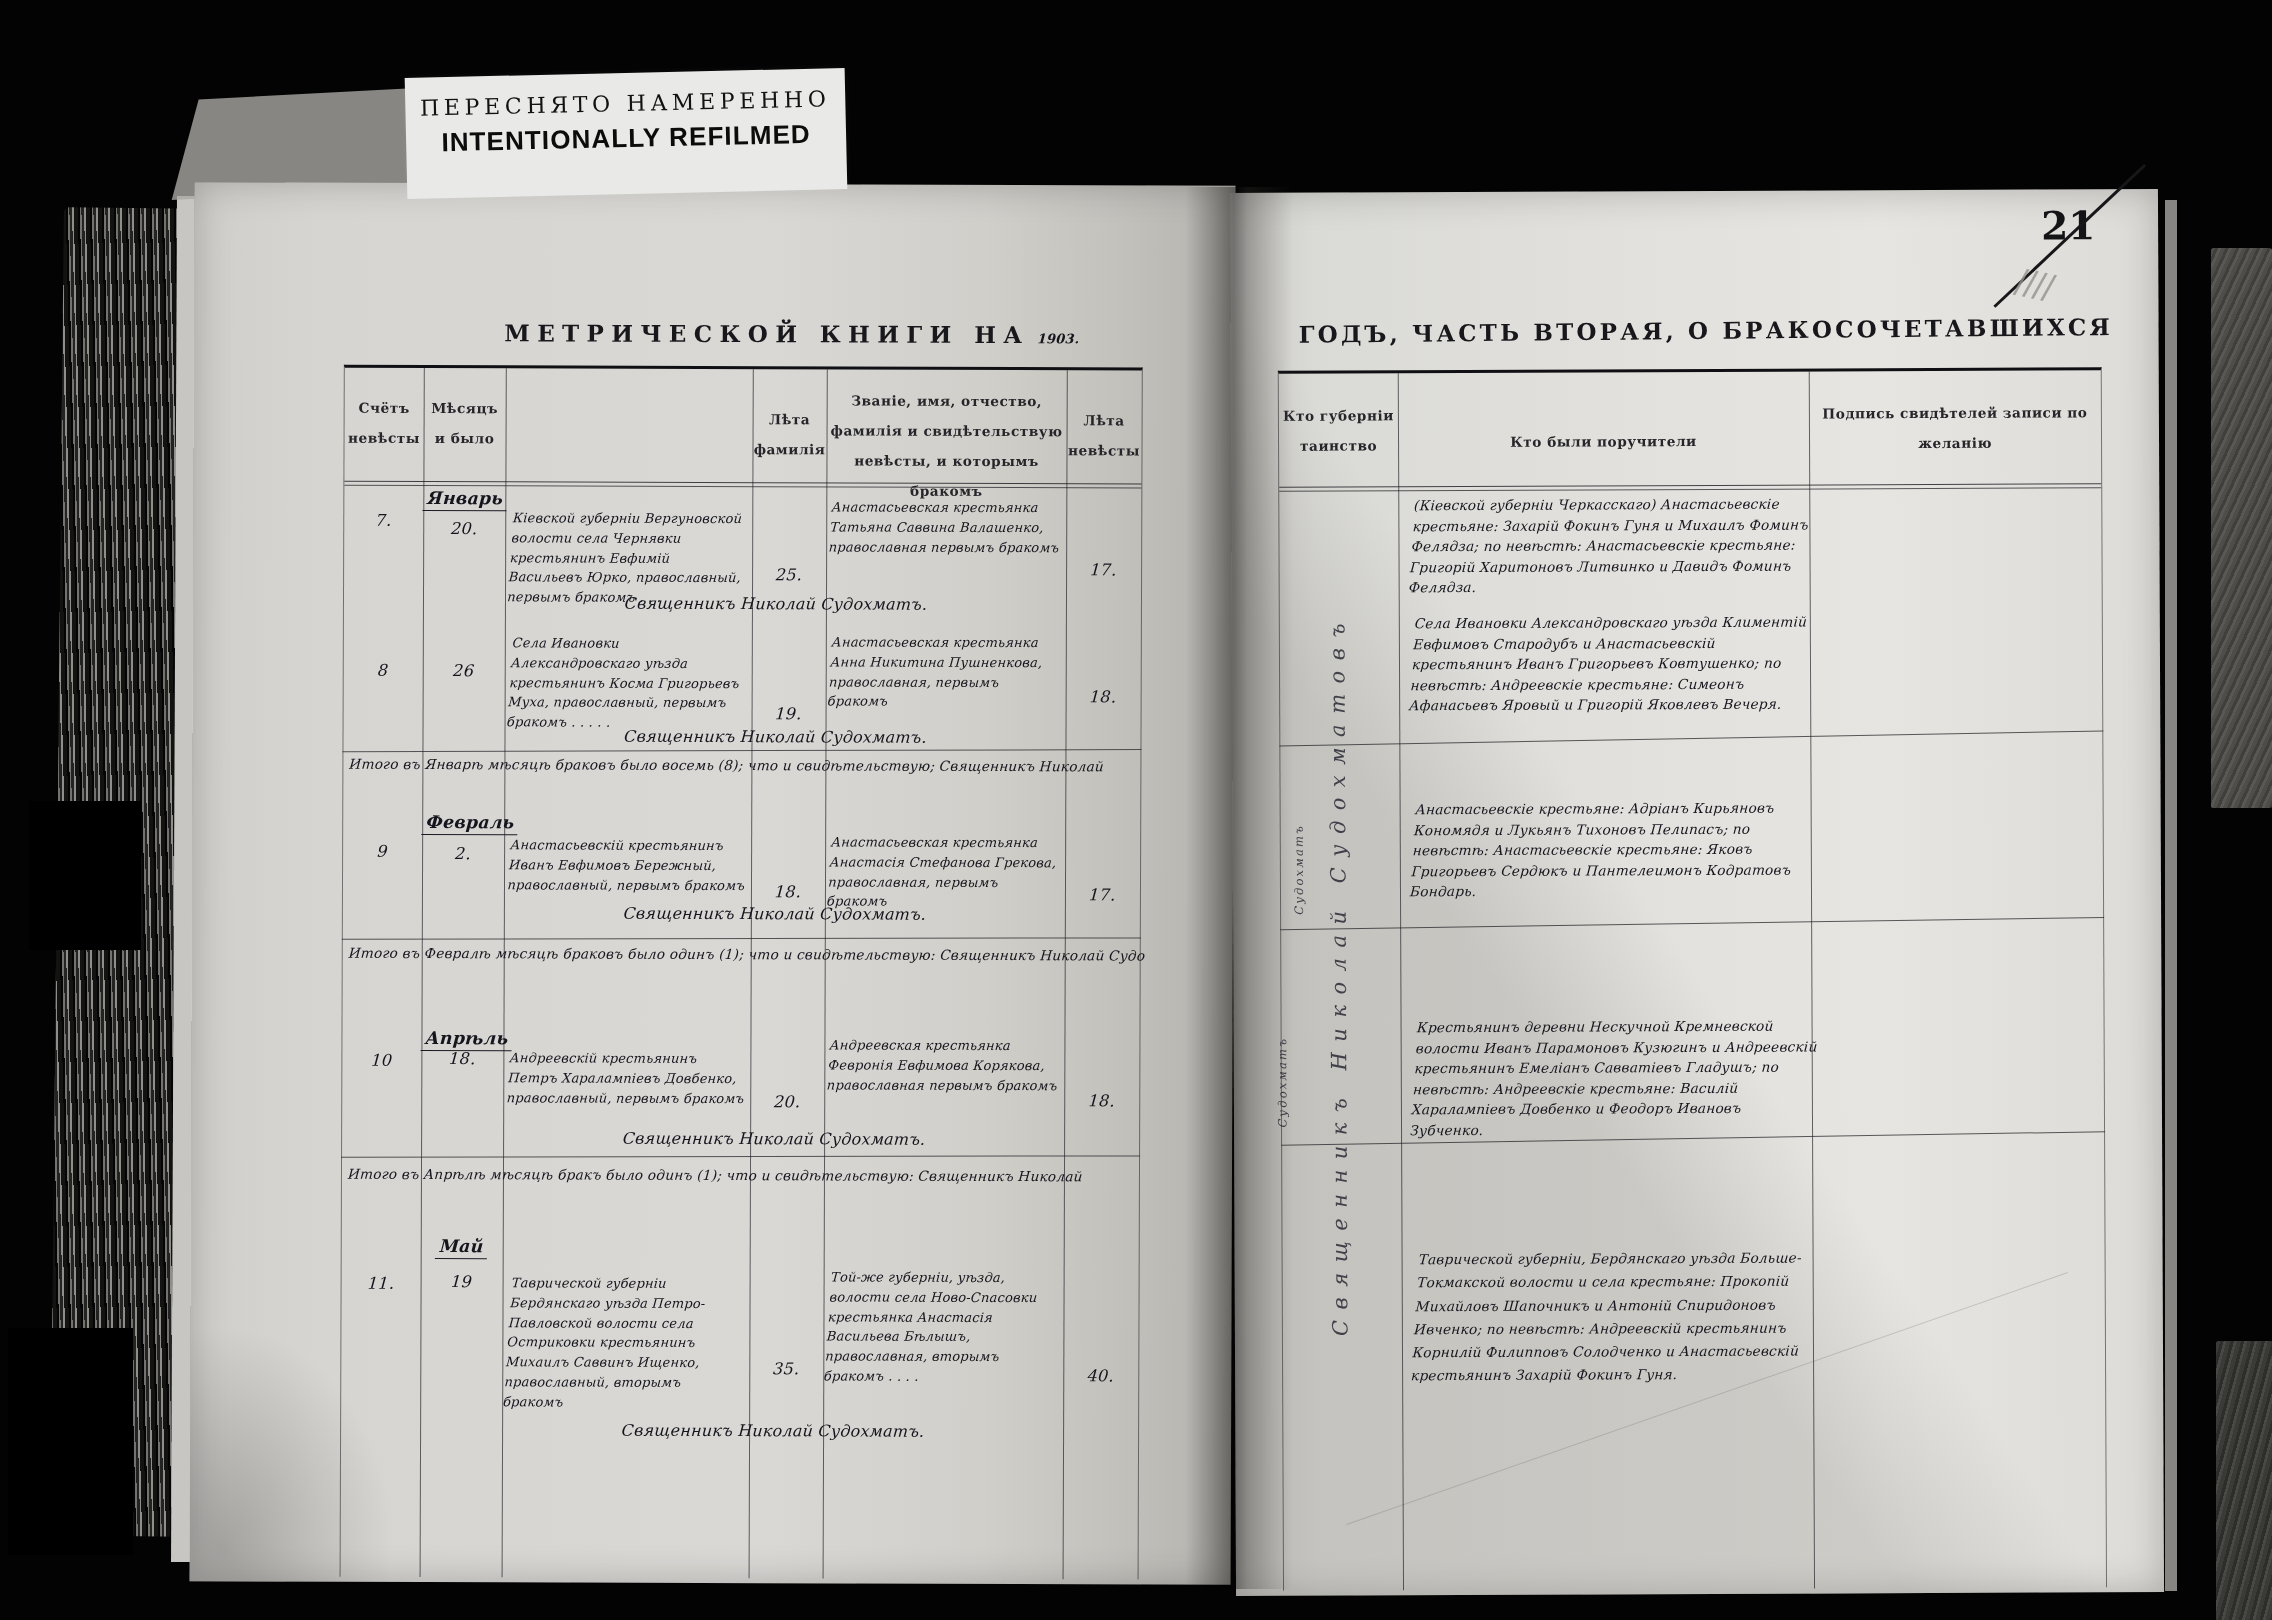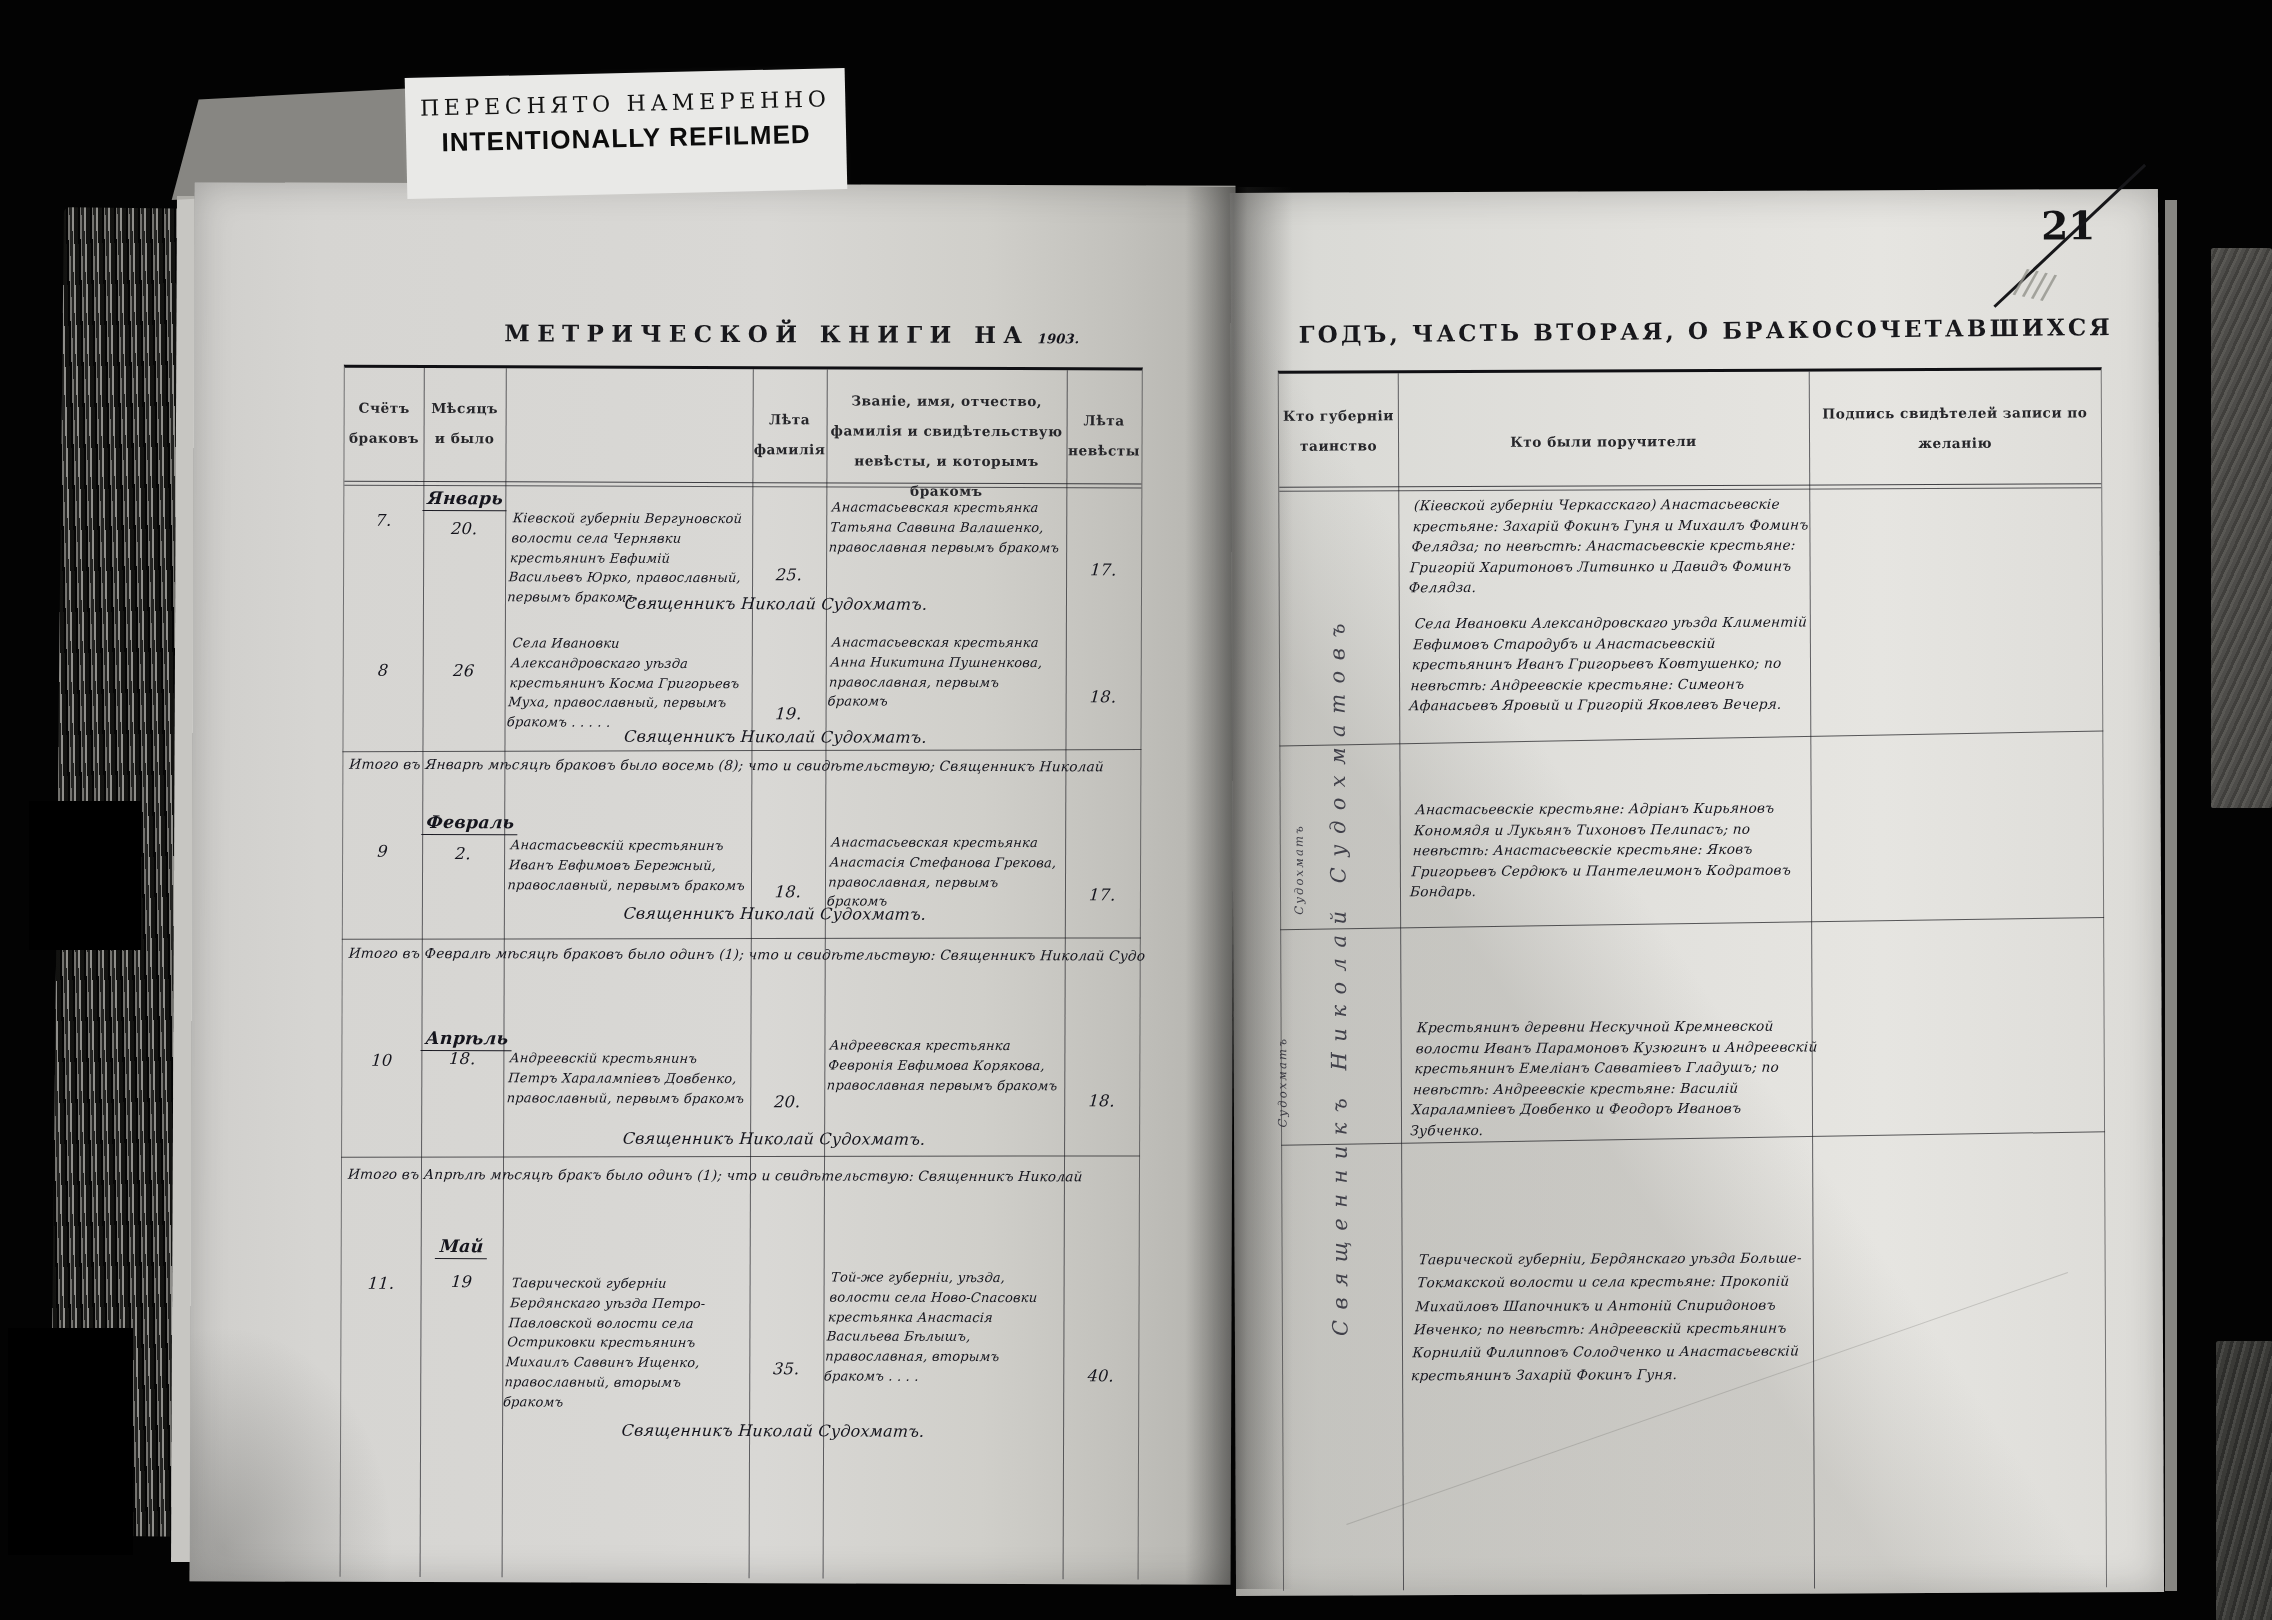--- a/index.html
+++ b/index.html
@@ -89,21 +89,21 @@
 
     <div class="abs table" style="left:150px;top:182px;width:797px;height:1209px;">
 
       <div class="abs vline" style="left:79px;"></div>
       <div class="abs vline" style="left:161px;"></div>
       <div class="abs vline" style="left:408px;"></div>
       <div class="abs vline" style="left:482px;"></div>
       <div class="abs vline" style="left:722px;"></div>
       <div class="abs hrule" style="top:113px;"></div>
 
-      <div class="abs phead" style="left:0;top:25px;width:79px;">Счётъ браковъ</div>
+      <div class="abs phead" style="left:0;top:25px;width:79px;">Счётъ невѣсты</div>
       <div class="abs phead" style="left:79px;top:25px;width:82px;">Мѣсяцъ и было</div>
       <div class="abs phead" style="left:408px;top:35px;width:74px;">Лѣта фамилія</div>
       <div class="abs phead" style="left:485px;top:16px;width:234px;">Званіе, имя, отчество, фамилія и свидѣтельствую невѣсты, и которымъ бракомъ</div>
       <div class="abs phead" style="left:722px;top:35px;width:75px;">Лѣта невѣсты</div>
 
       <div class="abs hand month" style="left:79px;top:117px;width:82px;"><span>Январь</span></div>
       <div class="abs hand num" style="left:0;top:141px;width:79px;">7.</div>
       <div class="abs hand num" style="left:79px;top:149px;width:82px;">20.</div>
       <div class="abs hand" style="left:166px;top:140px;width:238px;">Кіевской губерніи Вергуновской волости села Чернявки крестьянинъ Евфимій Васильевъ Юрко, православный, первымъ бракомъ .  .  .</div>
       <div class="abs hand num" style="left:408px;top:194px;width:74px;">25.</div>

